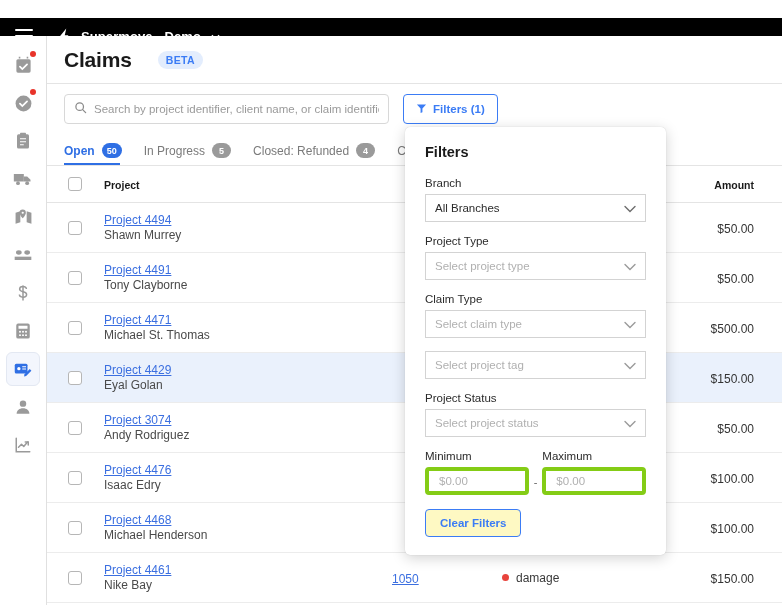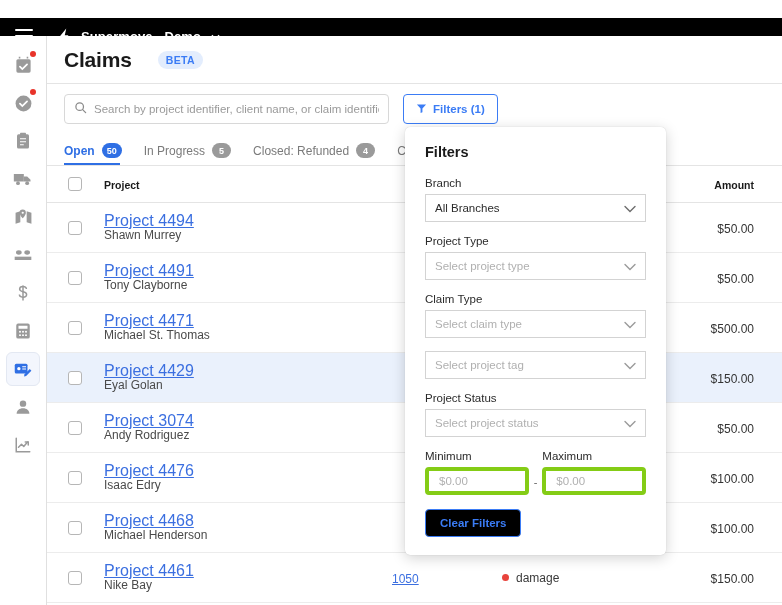--- a/index.html
+++ b/index.html
@@ -87,21 +87,21 @@
     border-bottom: 1px solid #ececec; }
   .trow.highlight { background: #eaf1fc; }
   .c-check { width: 55px; display: flex; justify-content: center; align-items: center; }
   .cbx { width: 14px; height: 14px; border: 1px solid #b6b6b6; border-radius: 3px;
     background: #fff; cursor: pointer; }
   .c-project { width: 290px; padding-left: 2px; }
   .c-claim { width: 110px; }
   .c-type { width: 150px; display: flex; align-items: center; gap: 7px; }
   .c-amount { width: 130px; text-align: right; padding-right: 28px; }
   .th { font-size: 10.5px; font-weight: 700; color: #1a1a1a; }
-  .plink { font-size: 16px; color: #3b6fe0; text-decoration: underline; cursor: pointer;
+  .plink { font-size: 12px; color: #3b6fe0; text-decoration: underline; cursor: pointer;
     display: block; line-height: 15px; }
   .pname { font-size: 12px; color: #4a4a4a; line-height: 15px; }
   .clink { font-size: 12px; color: #3b6fe0; text-decoration: underline; cursor: pointer; }
   .type-dot { width: 7px; height: 7px; border-radius: 50%; background: #e8433c; }
   .type-text { font-size: 12px; color: #3a3a3a; }
   .amt { font-size: 12px; color: #333; }
 
   
   .filter-panel {
     position: absolute; top: 127px; left: 405px; width: 261px;
@@ -119,21 +119,21 @@
   .fp-value { font-size: 11.5px; color: #2b2b2b; }
   .fp-value.ph { color: #b0b0b0; }
   .fp-row { display: flex; align-items: flex-end; gap: 0; margin-bottom: 14px; }
   .fp-col { flex: 1; }
   .fp-dash { font-size: 11px; color: #666; padding: 0 5px 7px 5px; }
   .fp-input { height: 28px; border: 4px solid #84cc16; border-radius: 4px;
     display: flex; align-items: center; padding: 0 10px; background:#fff; }
   .fp-input input { border: none; outline: none; font-size: 11.5px; width: 100%;
     font-family: "Liberation Sans", sans-serif; background: transparent; color: #2b2b2b; }
   .fp-input input::placeholder { color: #b0b0b0; }
-  .clear-btn { border: 1px solid #3b7cf5; color: #3b7cf5; background: #000000;
+  .clear-btn { border: 1px solid #3b7cf5; color: #3b7cf5; background: #fef9c3;
     border-radius: 4px; height: 28px; padding: 0 14px; font-size: 11.5px;
     font-weight: 700; cursor: pointer; font-family: "Liberation Sans", sans-serif; }
   .chev { display:block; }
 </style>
 </head>
 <body>
 
 <div id="app">
 
   <div class="topbar">

